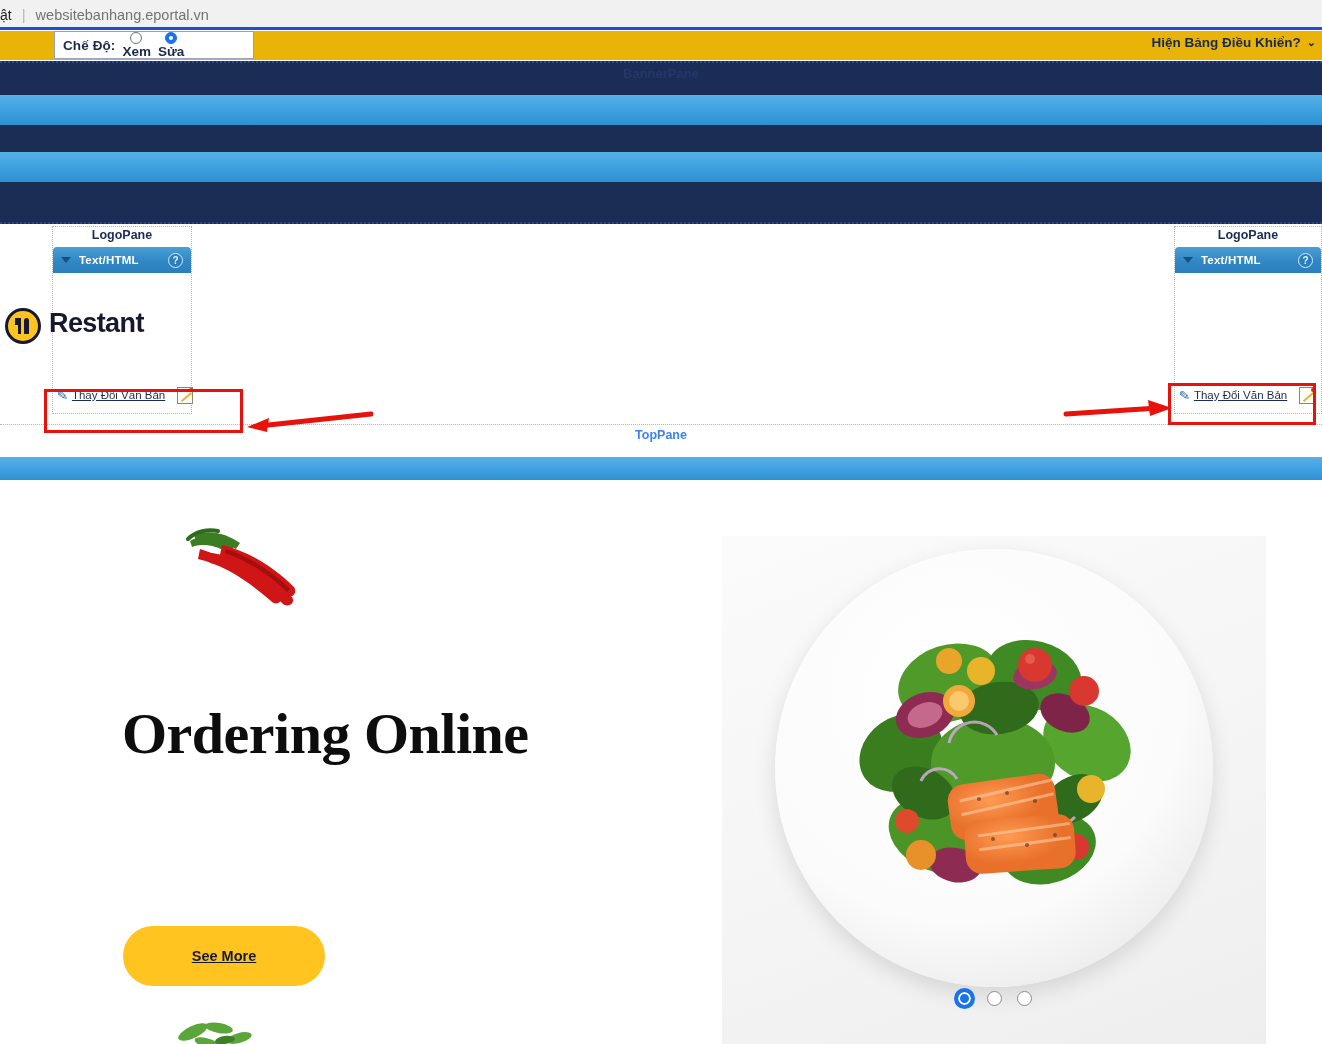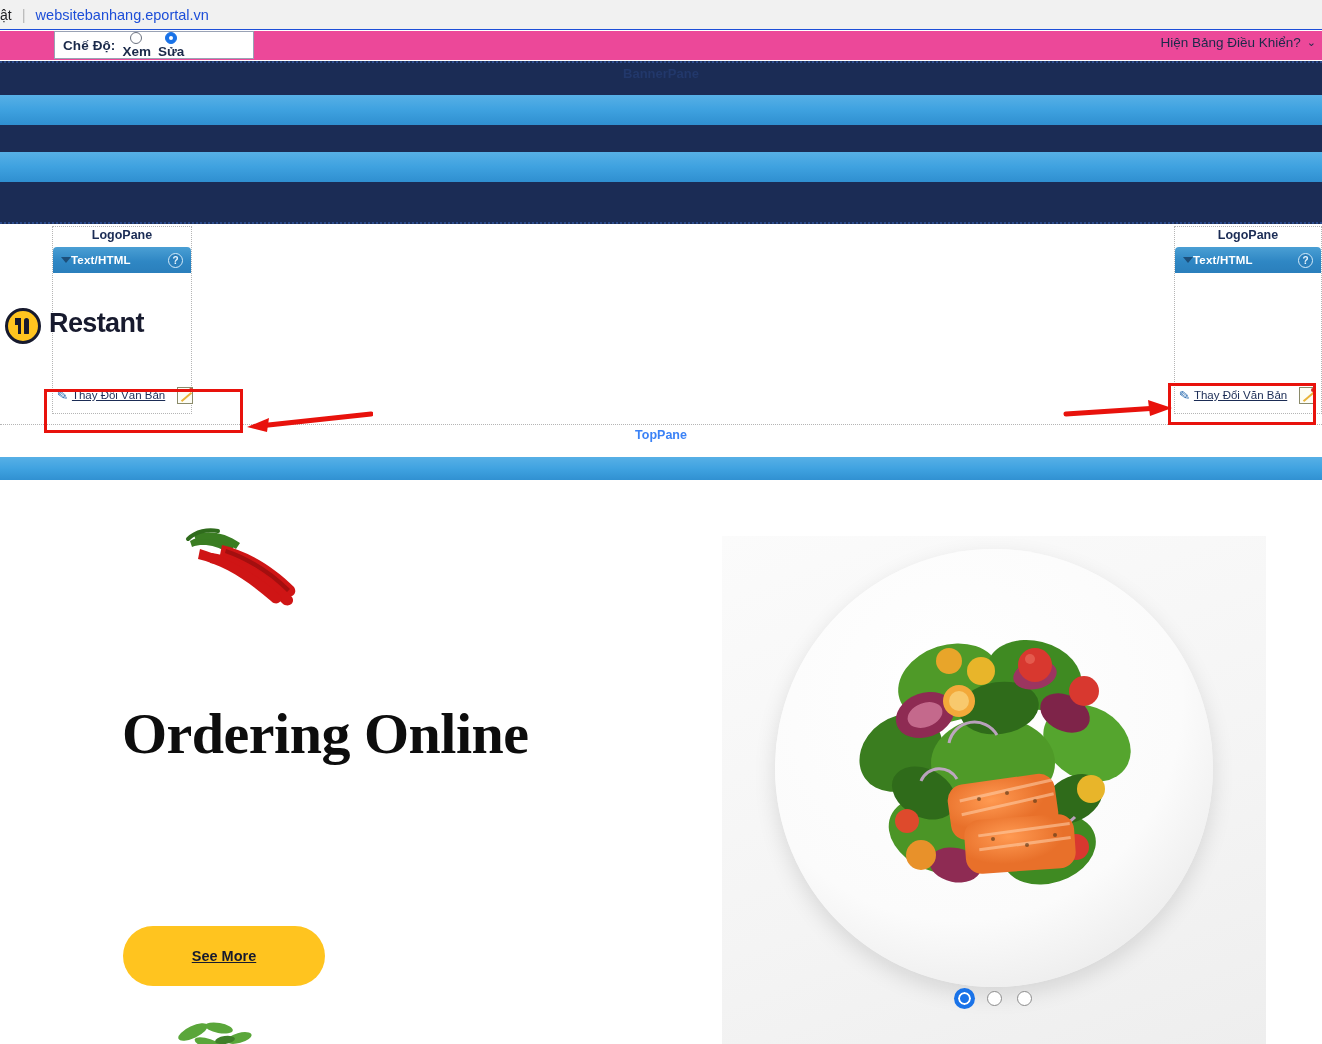--- a/index.html
+++ b/index.html
@@ -7,35 +7,35 @@
     width: 1322px; height: 1044px;
     font-family: "Liberation Sans", sans-serif;
     background: #ffffff;
     overflow: hidden;
   }
   #root { position: relative; width: 1322px; height: 1044px; }
 
   
   .browser-bar {
     position: absolute; left: 0; top: 0; width: 1322px; height: 30px;
-    background: #f1f1f1; border-bottom: 1px solid #1d4ed8;
+    background: #f1f1f1; border-bottom: 3px solid #1d4ed8;
   }
   .tab-fragment {
     position: absolute; left: 0; top: 0; height: 29px;
     display: flex; align-items: center;
     font-size: 14px; color: #202124;
   }
   .tab-fragment .trunc { padding-left: 0px; }
   .tab-div { color: #b8b8b8; padding: 0 10px; font-size: 15px; }
-  .tab-url { color: #1d4ed8; font-size: 14.5px; }
+  .tab-url { color: #737373; font-size: 14.5px; }
 
   
   .edit-toolbar {
     position: absolute; left: 0; top: 31px; width: 1322px; height: 29px;
-    background: #ec4899;
+    background: #eab308;
   }
   .mode-box {
     position: absolute; left: 54px; top: 0px; height: 28px;
     border: 1px solid #99a2b5; background: #fff;
     display: flex; align-items: center; padding: 0 8px;
     width: 200px;
   }
   .mode-label {
     font-size: 13.5px; color: #1b2a4a; font-weight: bold;
     letter-spacing: .1px;
@@ -49,21 +49,21 @@
   .radio.on { border-color: #1a73e8; background: #1a73e8; }
   .radio.on::after {
     content: ""; position: absolute; left: 3px; top: 3px;
     width: 4px; height: 4px; border-radius: 50%; background: #fff;
   }
   .radio-text {
     font-size: 13.5px; color: #1b2a4a; font-weight: bold; margin-left: 1px;
   }
   .dashboard-toggle {
     position: absolute; right: 6px; top: 4px;
-    font-size: 13.5px; color: #1b2a4a; font-weight: normal;
+    font-size: 13.5px; color: #1b2a4a; font-weight: bold;
     display: flex; align-items: center; gap: 6px; padding-left: 20px;
   }
   .chev {
     font-size: 11px; color: #1b2a4a; line-height: 1;
   }
 
   
   .banner-pane {
     position: absolute; left: 0; top: 61px; width: 1322px; height: 163px;
     border-top: 2px dotted #2b4a8b; border-bottom: 2px dotted #2b4a8b;
@@ -95,21 +95,21 @@
   .pane-extra { left: 1174px; top: 2px; width: 148px; height: 188px; }
   .pane-title {
     position: absolute; top: -1px; width: 100%; text-align: center;
     font-size: 12.5px; font-weight: bold; color: #1b2c55;
     line-height: 18px;
   }
   .module-bar {
     position: absolute; left: 0; top: 20px; width: 100%; height: 26px;
     background: linear-gradient(180deg,#4a9fd4 0%,#2f87c4 55%,#2a7fbc 100%);
     border-radius: 4px 4px 0 0;
-    display: flex; align-items: center; gap: 0;
+    display: flex; align-items: center; gap: 8px;
     padding: 0 8px; color: #fff;
   }
   .caret-down {
     width: 0; height: 0; border-left: 5px solid transparent;
     border-right: 5px solid transparent; border-top: 6px solid #1d4f7a;
     flex: none;
   }
   .module-name {
     font-size: 11.5px; font-weight: bold; color: #ffffff;
     letter-spacing: .2px;

